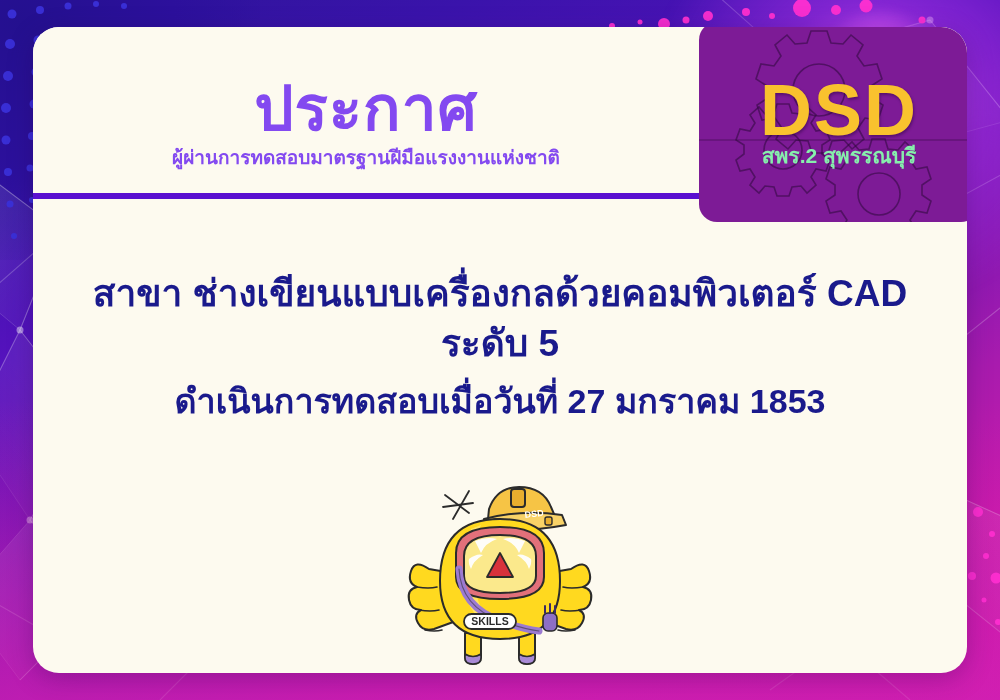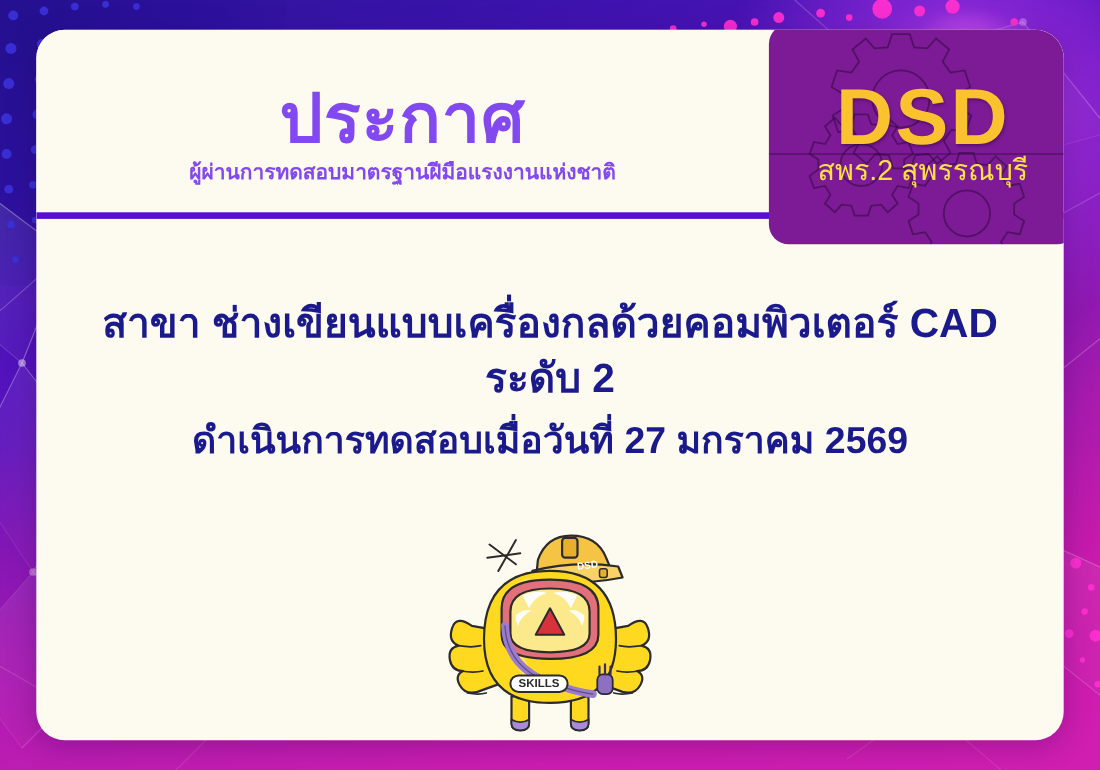--- a/index.html
+++ b/index.html
@@ -128,23 +128,23 @@
     font-size: 72px;
     font-weight: 700;
     color: #f9c22e;
     line-height: 0.92;
     letter-spacing: 2px;
     text-shadow: 1px 2px 3px rgba(40,0,60,0.45);
   }
   .dsd-caption {
     position: relative;
     margin-top: 1px;
-    font-size: 26px;
-    font-weight: 400;
-    color: #fde047;
+    font-size: 21px;
+    font-weight: 700;
+    color: #86efac;
     line-height: 1.1;
   }
 
   
   .body-area {
     position: absolute;
     left: 0; top: 178px;
     width: 100%;
     height: 468px;
     padding: 0 12px;
@@ -340,22 +340,22 @@
         <g stroke="#2a0a36" stroke-opacity="0.5" stroke-width="1.2">
           <line x1="0" y1="118" x2="280" y2="118"></line>
         </g>
       </svg>
       <div class="dsd-text">DSD</div>
       <div class="dsd-caption">สพร.2 สุพรรณบุรี</div>
     </div>
 
     <div class="body-area">
       <div class="line1">สาขา ช่างเขียนแบบเครื่องกลด้วยคอมพิวเตอร์ CAD</div>
-      <div class="line2">ระดับ 2</div>
-      <div class="line3">ดำเนินการทดสอบเมื่อวันที่ 27 มกราคม  2569</div>
+      <div class="line2">ระดับ 5</div>
+      <div class="line3">ดำเนินการทดสอบเมื่อวันที่ 27 มกราคม  1853</div>
 
       <div class="mascot-wrap">
         <svg class="mascot-svg" viewBox="0 0 230 200">
           <g stroke="#2b2b2b" stroke-width="2" stroke-linejoin="round" stroke-linecap="round">
 
             <g stroke="#2b2b2b" stroke-width="1.8" fill="none">
               <line x1="60" y1="22" x2="84" y2="40"></line>
               <line x1="84" y1="18" x2="68" y2="46"></line>
               <line x1="58" y1="34" x2="88" y2="30"></line>
             </g>

